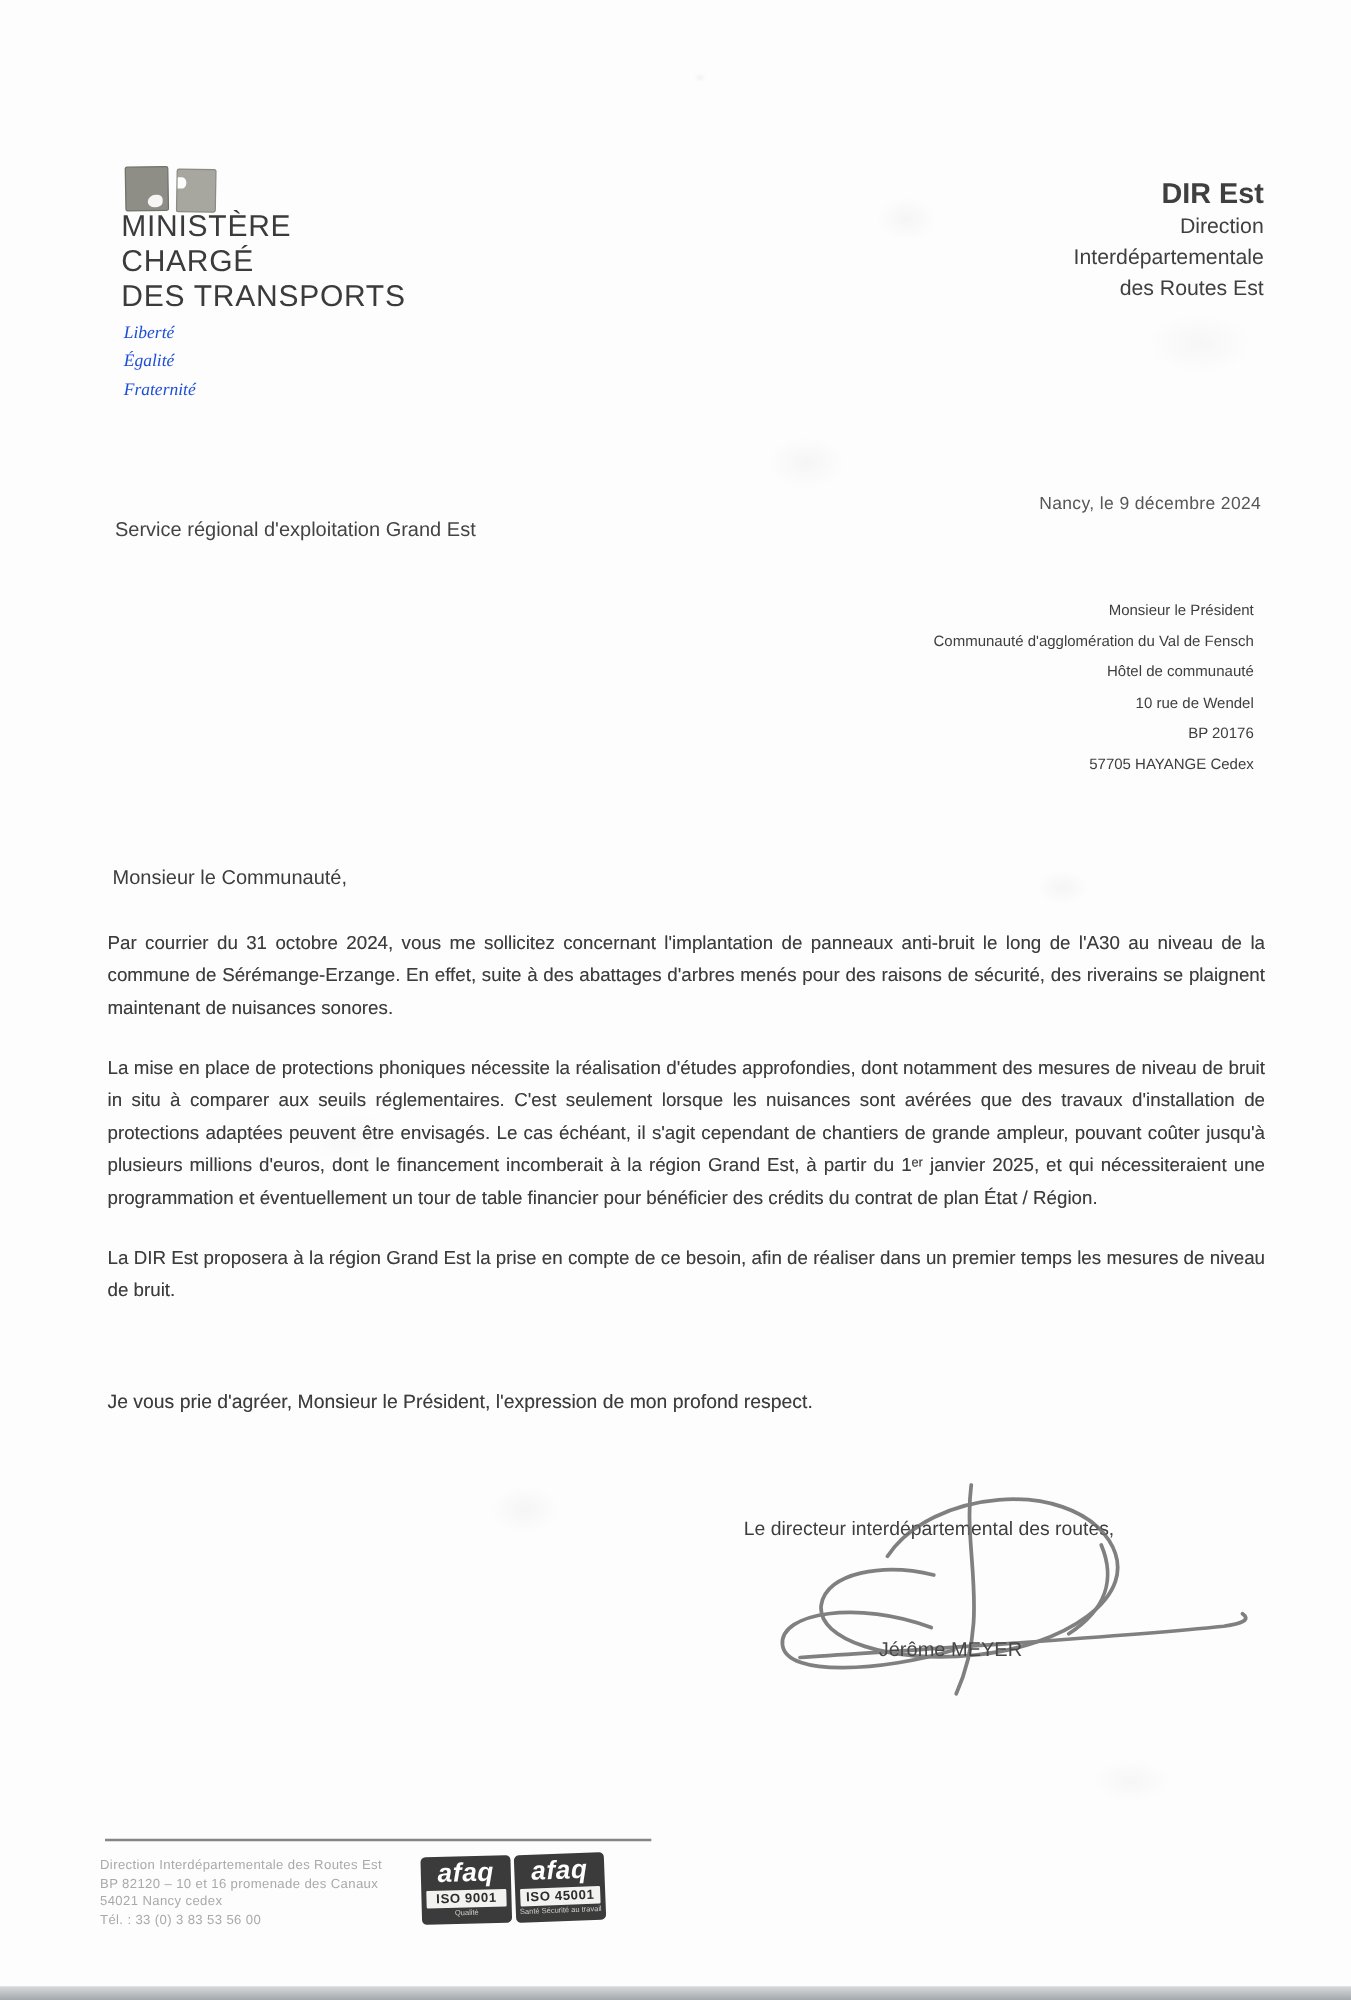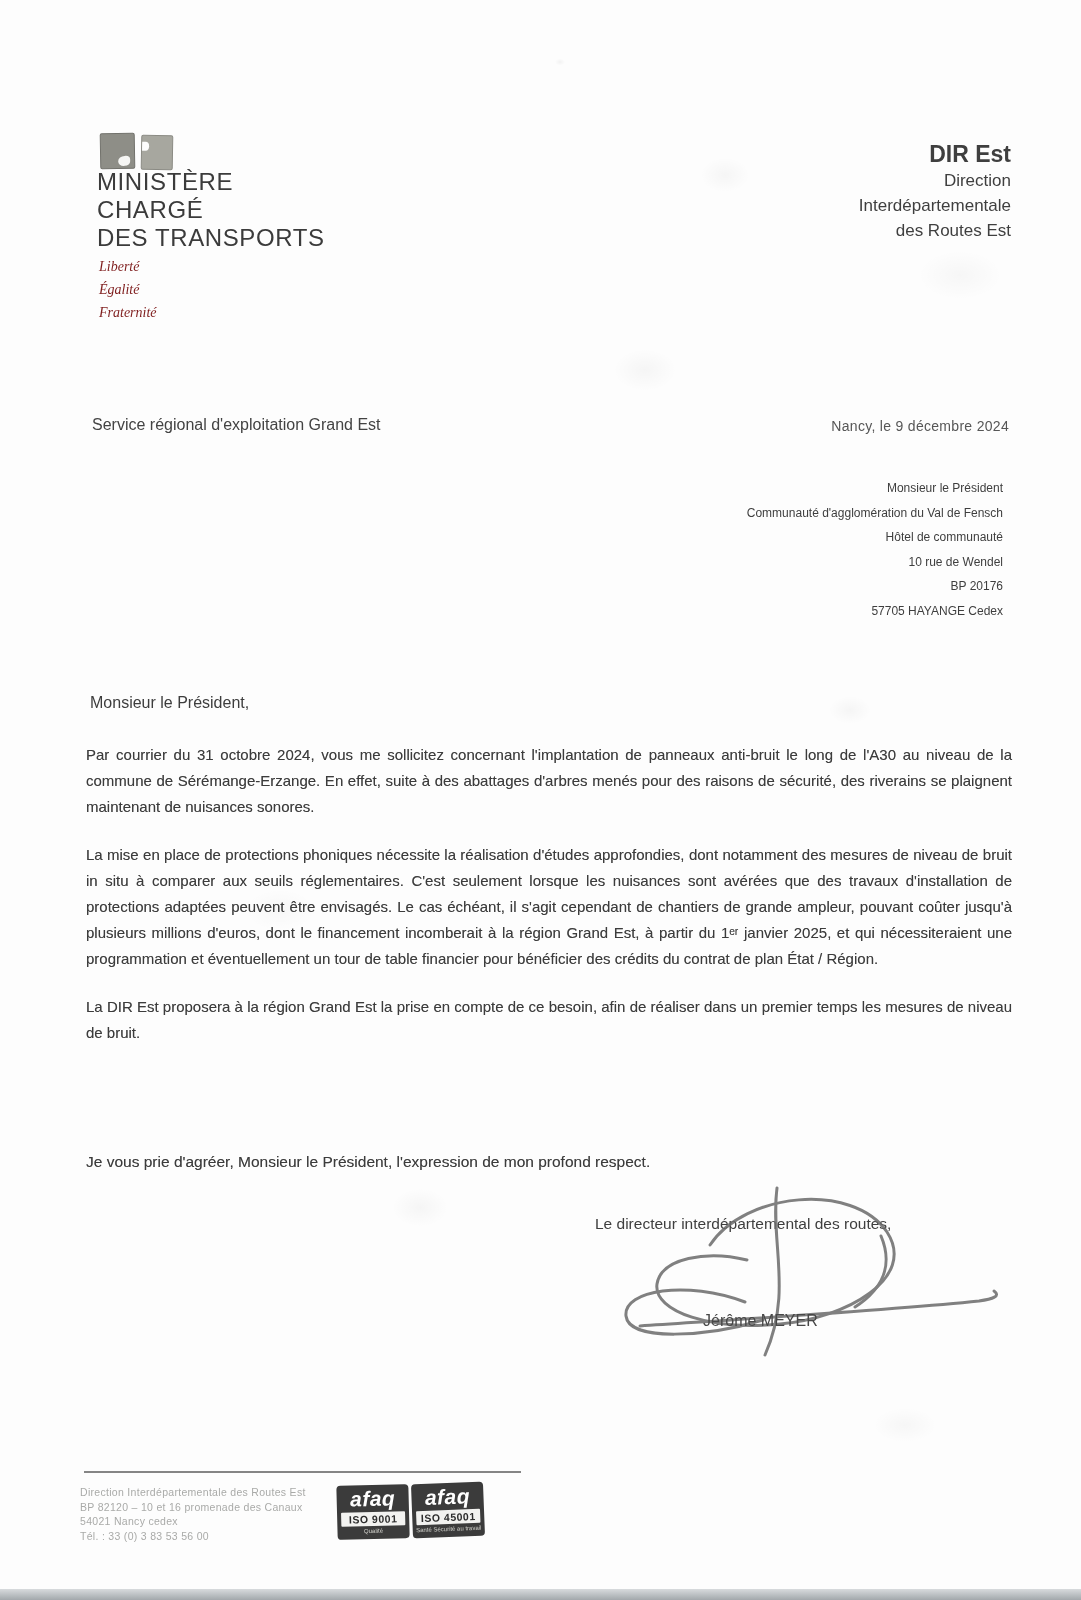--- a/index.html
+++ b/index.html
@@ -54,50 +54,50 @@
     background:#fdfdfd;border-radius:0 50% 50% 0;
   }
   .ministry{
     position:absolute;left:97px;top:168px;
     font-weight:normal;font-size:24px;line-height:28px;
     letter-spacing:.6px;color:#3b3b3b;
   }
   .motto{
     position:absolute;left:99px;top:255px;
     font-family:"Liberation Serif", serif;font-style:italic;
-    font-size:14px;line-height:23px;color:#7f1d1d;
+    font-size:14px;line-height:23px;color:#1d4ed8;
   }
   .entity{
     position:absolute;right:70px;top:140px;text-align:right;color:#3f3f3f;
   }
   .entity .entity-name{font-size:23px;font-weight:bold;line-height:28px;}
   .entity .entity-line{font-size:17px;line-height:25px;}
 
   
-  .place-date{position:absolute;right:72px;top:394px;font-size:14px;color:#565656;letter-spacing:.3px;margin-top:24px;}
+  .place-date{position:absolute;right:72px;top:394px;font-size:14px;color:#565656;letter-spacing:.3px;}
   .sender-service{position:absolute;left:92px;top:416px;font-size:16px;color:#434343;}
 
   .recipient{
     position:absolute;right:78px;top:476px;text-align:right;
     font-size:12px;line-height:24.5px;color:#3e3e3e;
   }
 
   
   .salutation{position:absolute;left:90px;top:694px;font-size:16px;color:#3d3d3d;}
   .body-text{
     position:absolute;left:86px;top:742px;width:926px;
   }
   .body-text p{
     margin:0 0 22px;font-size:15px;line-height:26px;
     text-align:justify;color:#3c3c3c;
     text-shadow:0 0 .5px rgba(60,60,60,.45);
   }
   .closing{
     position:absolute;left:86px;top:1113px;width:926px;
-    font-size:15.5px;color:#3c3c3c;text-shadow:0 0 .5px rgba(60,60,60,.45);margin-top:40px;
+    font-size:15.5px;color:#3c3c3c;text-shadow:0 0 .5px rgba(60,60,60,.45);
   }
 
   
   .sig-title{position:absolute;left:595px;top:1215px;font-size:15.5px;color:#3e3e3e;}
   .sig-svg{position:absolute;left:595px;top:1150px;width:420px;height:215px;}
   .sig-name{position:absolute;left:703px;top:1312px;font-size:16px;color:#474747;}
 
   
   .footer-rule{position:absolute;left:84px;top:1471px;width:437px;height:2px;background:#5c5c5c;opacity:.75;}
   .footer-address{
@@ -156,21 +156,21 @@
 
   <div class="recipient">
     <div>Monsieur le Président</div>
     <div>Communauté d'agglomération du Val de Fensch</div>
     <div>Hôtel de communauté</div>
     <div>10 rue de Wendel</div>
     <div>BP 20176</div>
     <div>57705 HAYANGE Cedex</div>
   </div>
 
-  <div class="salutation">Monsieur le Président,</div>
+  <div class="salutation">Monsieur le Communauté,</div>
   <div class="body-text">
     <p>Par courrier du 31 octobre 2024, vous me sollicitez concernant l'implantation de panneaux anti-bruit le long de l'A30 au niveau de la commune de Sérémange-Erzange. En effet, suite à des abattages d'arbres menés pour des raisons de sécurité, des riverains se plaignent maintenant de nuisances sonores.</p>
     <p>La mise en place de protections phoniques nécessite la réalisation d'études approfondies, dont notamment des mesures de niveau de bruit in situ à comparer aux seuils réglementaires. C'est seulement lorsque les nuisances sont avérées que des travaux d'installation de protections adaptées peuvent être envisagés. Le cas échéant, il s'agit cependant de chantiers de grande ampleur, pouvant coûter jusqu'à plusieurs millions d'euros, dont le financement incomberait à la région Grand Est, à partir du 1ᵉʳ janvier 2025, et qui nécessiteraient une programmation et éventuellement un tour de table financier pour bénéficier des crédits du contrat de plan État / Région.</p>
     <p>La DIR Est proposera à la région Grand Est la prise en compte de ce besoin, afin de réaliser dans un premier temps les mesures de niveau de bruit.</p>
   </div>
   <div class="closing">Je vous prie d'agréer, Monsieur le Président, l'expression de mon profond respect.</div>
 
   <div class="sig-title">Le directeur interdépartemental des routes,</div>
   <svg class="sig-svg" viewBox="0 0 420 215" fill="none" stroke="#6b6b6b" stroke-width="3" stroke-linecap="round" opacity="0.85">
     <path d="M115 95 C 150 42, 258 32, 292 82 C 322 128, 252 168, 185 174 C 118 181, 58 162, 62 134 C 66 108, 112 100, 152 110"></path>

